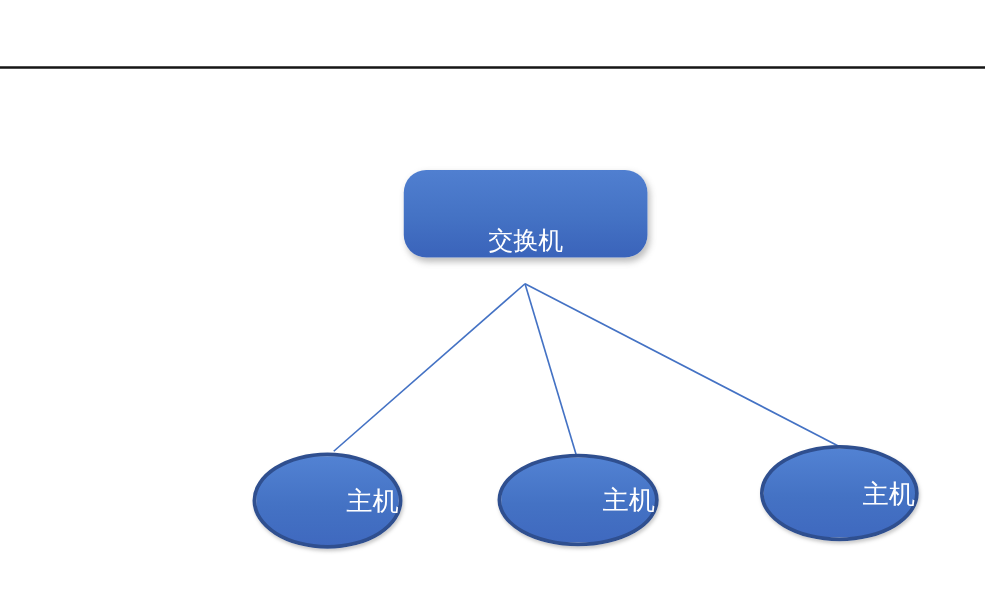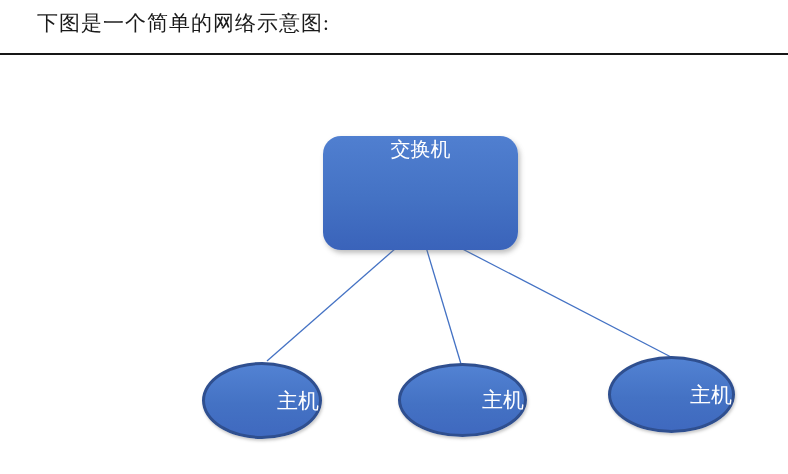--- a/index.html
+++ b/index.html
@@ -44,26 +44,26 @@
   }
   .node-label {
     color: #ffffff;
     user-select: none;
   }
   .switch-node {
     position: absolute;
     left: 323px;
     top: 136px;
     width: 195px;
-    height: 114px;
+    height: 70px;
     border-radius: 18px;
     background: linear-gradient(180deg, #507fd0 0%, #4472c4 55%, #3a63ba 100%);
     box-shadow: 2px 3px 5px rgba(110, 110, 110, 0.45);
     display: flex;
-    align-items: flex-start;
+    align-items: flex-end;
     justify-content: center;
   }
   .switch-node .node-label {
     font-size: 20px;
   }
   .host-node {
     position: absolute;
     border-radius: 50%;
     border: 3px solid #2f4f8f;
     background: linear-gradient(180deg, #5282d3 0%, #4472c4 55%, #3f69bf 100%);
@@ -78,21 +78,20 @@
   }
   .host-1 { left: 202px; top: 362px; width: 120px; height: 77px; }
   .host-2 { left: 398px; top: 363px; width: 129px; height: 74px; }
   .host-3 { left: 608px; top: 356px; width: 127px; height: 77px; }
 </style>
 </head>
 <body>
 
 <div class="page">
 
-  <div class="caption">下图是一个简单的网络示意图:</div>
 
   <div class="rule"></div>
 
   <svg class="connectors" viewBox="0 0 788 474">
     <line x1="420" y1="227" x2="267" y2="361" stroke-width="1.3" stroke="#4472c4"></line>
     <line x1="420" y1="227" x2="461" y2="364" stroke-width="1.3" stroke="#4472c4"></line>
     <line x1="420" y1="227" x2="671" y2="357" stroke-width="1.3" stroke="#4472c4"></line>
   </svg>
 
   <div class="switch-node">

